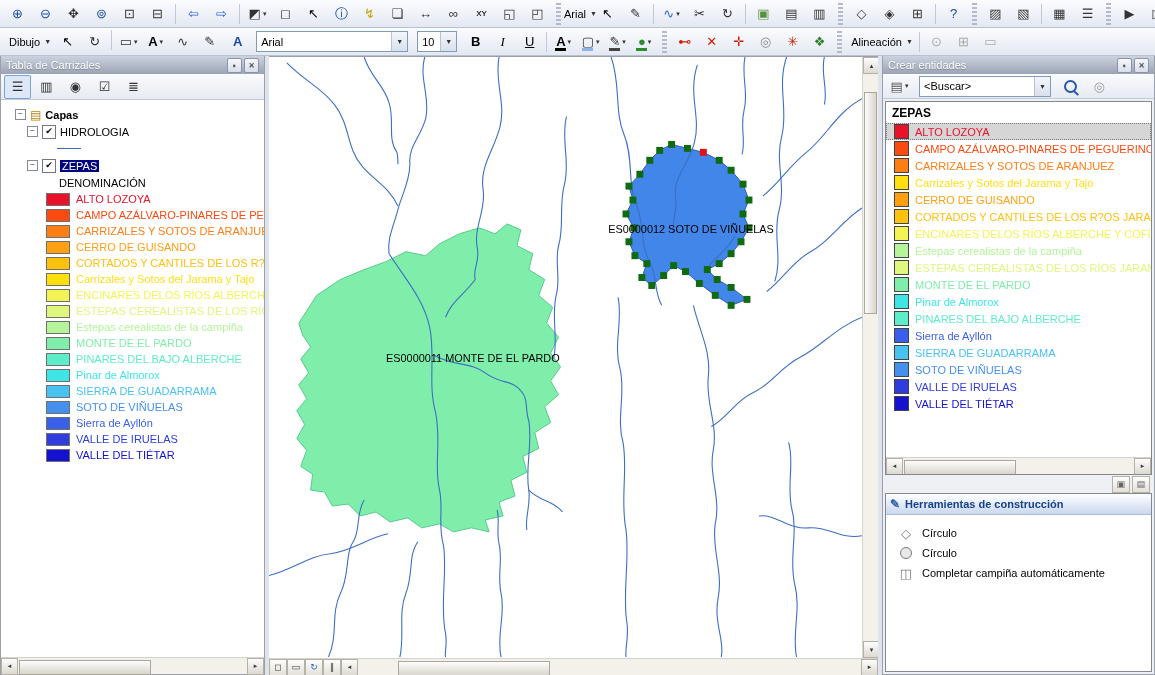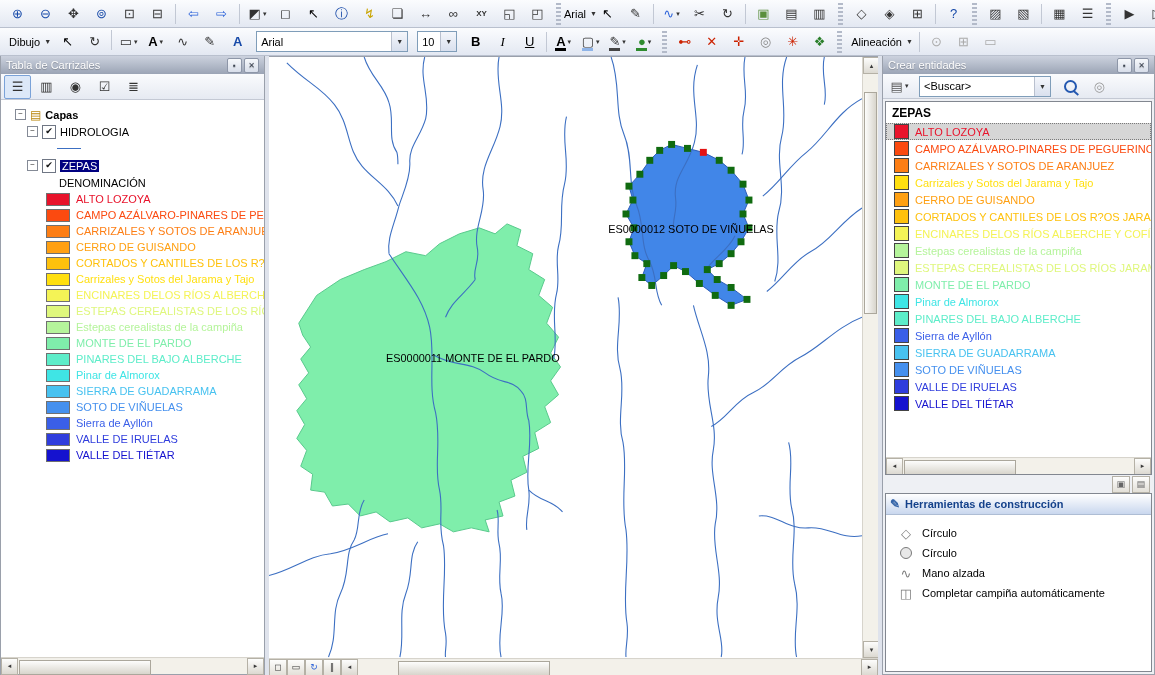--- a/index.html
+++ b/index.html
@@ -1023,24 +1023,20 @@
               <span>Círculo</span>
             </div>
 
 
             <div class="tool-row">
               <span class="ci circle"></span>
               <span>Círculo</span>
             </div>
 
 
-            <div class="tool-row">
-              <span class="ci free"></span>
-              <span>Mano alzada</span>
-            </div>
 
             <div class="tool-row">
               <span class="ci autocomplete"></span>
               <span>Completar campiña automáticamente</span>
             </div>
           </div>
       </div>
     </div>
 
   </div>

